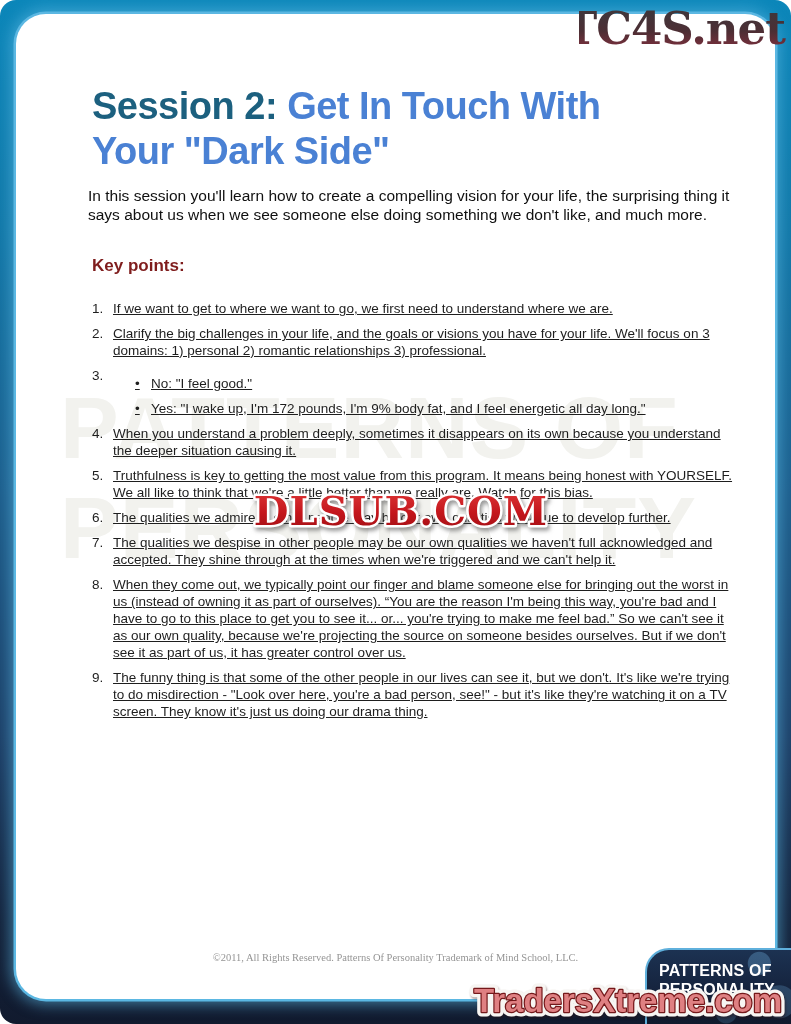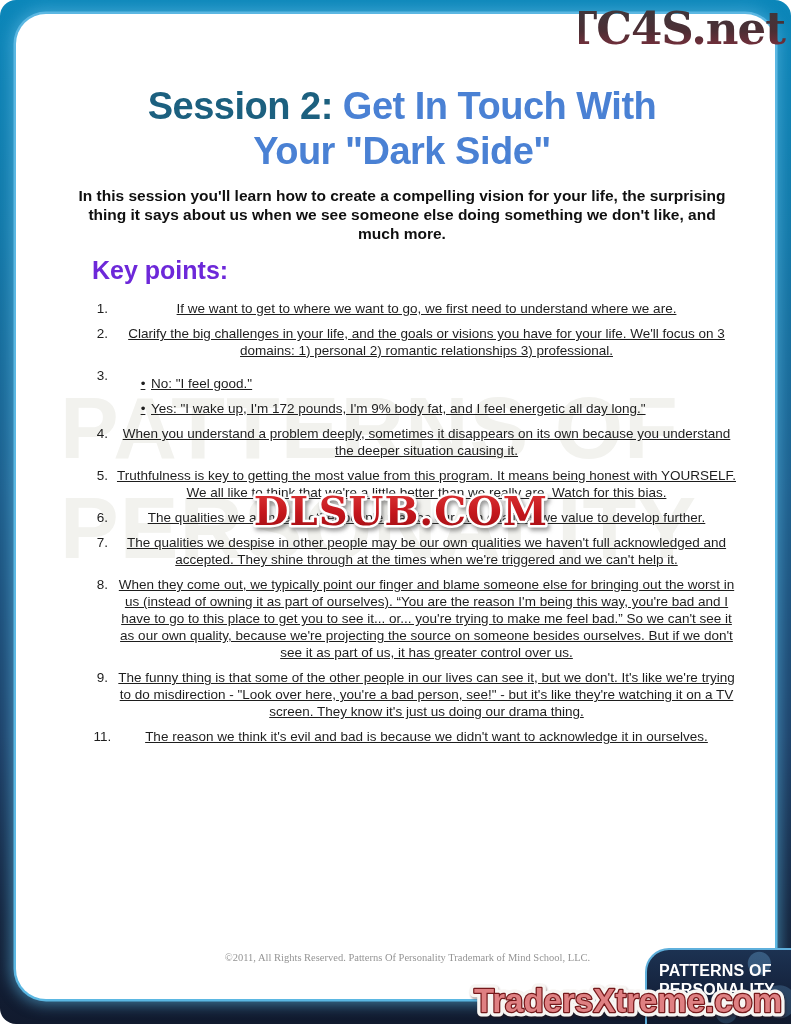--- a/index.html
+++ b/index.html
@@ -12,43 +12,43 @@
 
   
   .page{position:absolute;left:16px;top:14px;right:16px;bottom:25px;
     background:#ffffff;border-radius:30px;overflow:hidden;
     box-shadow:0 0 0 2.5px #5bb7e2, 0 0 14px 6px rgba(91,183,226,.55);}
 
   
   .ghost{position:absolute;left:44px;top:364px;width:700px;color:#f2f2ee;
     font-weight:800;font-size:88px;line-height:100px;letter-spacing:1px;white-space:nowrap;z-index:0;}
 
-  .content{position:absolute;inset:0;z-index:2;text-align:center;}
+  .content{position:absolute;inset:0;z-index:2;}
 
   .title{position:absolute;left:76px;top:70px;width:620px;
     font-size:38px;font-weight:800;line-height:45px;letter-spacing:-.5px;}
   .title .teal{color:#1c607f;}
   .title .blue{color:#4a81d4;}
 
-  .intro{position:absolute;left:60px;top:172px;width:652px;
-    font-size:15.5px;font-weight:700;line-height:19px;color:#101010;}
+  .intro{position:absolute;left:72px;top:172px;width:652px;
+    font-size:15.5px;font-weight:400;line-height:19px;color:#101010;}
 
   .keypoints{position:absolute;left:76px;top:242px;
-    font-size:25px;font-weight:800;color:#6d28d9;}
+    font-size:17px;font-weight:800;color:#7f1d1d;}
 
   .list{position:absolute;left:76px;top:286px;width:648px;
     font-size:13.5px;line-height:17px;color:#1e1e1e;}
   .item{display:flex;margin-bottom:8px;}
   .item .num{width:21px;flex-shrink:0;}
   .item .txt{flex:1;text-decoration:underline;}
   .bullets{margin-top:8px;margin-left:22px;}
   .bullet{display:flex;margin-bottom:8px;}
   .bullet .dot{width:16px;flex-shrink:0;}
 
-  .copyright{position:absolute;left:12px;top:938px;width:100%;text-align:center;
+  .copyright{position:absolute;left:0;top:938px;width:100%;text-align:center;
     font-family:"Liberation Serif","DejaVu Serif",serif;font-size:10.5px;color:#949494;z-index:2;}
 
   
   .logo-box{position:absolute;left:645px;top:948px;right:0;bottom:0;z-index:4;
     border-top-left-radius:24px;border-top:2px solid #5fb0dc;border-left:2px solid #5fb0dc;
     background:
       radial-gradient(circle at 78% 18%, rgba(120,190,240,.30) 0 11px, rgba(120,190,240,0) 12px),
       radial-gradient(circle at 92% 70%, rgba(120,190,240,.22) 0 16px, rgba(120,190,240,0) 17px),
       radial-gradient(circle at 55% 85%, rgba(120,190,240,.18) 0 10px, rgba(120,190,240,0) 11px),
       linear-gradient(180deg,#1c3252 0%,#15233d 55%,#101a2d 100%);
@@ -126,24 +126,20 @@
         <span class="txt">The qualities we despise in other people may be our own qualities we haven't full acknowledged and accepted. They shine through at the times when we're triggered and we can't help it.</span>
       </div>
       <div class="item">
         <span class="num">8.</span>
         <span class="txt">When they come out, we typically point our finger and blame someone else for bringing out the worst in us (instead of owning it as part of ourselves). “You are the reason I'm being this way, you're bad and I have to go to this place to get you to see it... or... you're trying to make me feel bad.” So we can't see it as our own quality, because we're projecting the source on someone besides ourselves. But if we don't see it as part of us, it has greater control over us.</span>
       </div>
       <div class="item">
         <span class="num">9.</span>
         <span class="txt">The funny thing is that some of the other people in our lives can see it, but we don't. It's like we're trying to do misdirection - "Look over here, you're a bad person, see!" - but it's like they're watching it on a TV screen. They know it's just us doing our drama thing.</span>
       </div>
-      <div class="item">
-        <span class="num">11.</span>
-        <span class="txt">The reason we think it's evil and bad is because we didn't want to acknowledge it in ourselves.</span>
-      </div>
     </div>
   </div>
 
   <div class="copyright">©2011, All Rights Reserved. Patterns Of Personality Trademark of Mind School, LLC.</div>
 </div>
 
 <svg class="dlsub" width="306" height="60" viewBox="0 0 306 60">
   <defs>
     <linearGradient id="redg" x1="0" y1="0" x2="0" y2="1">
       <stop offset="0" stop-color="#e03a3a"></stop>

